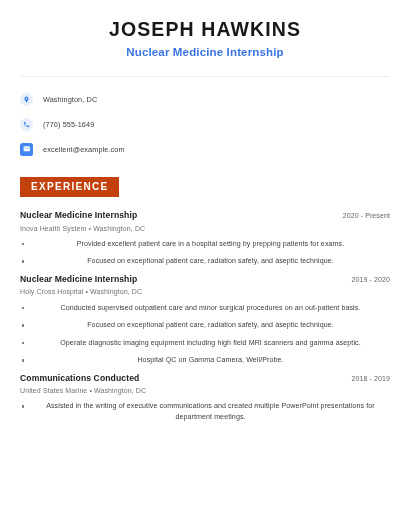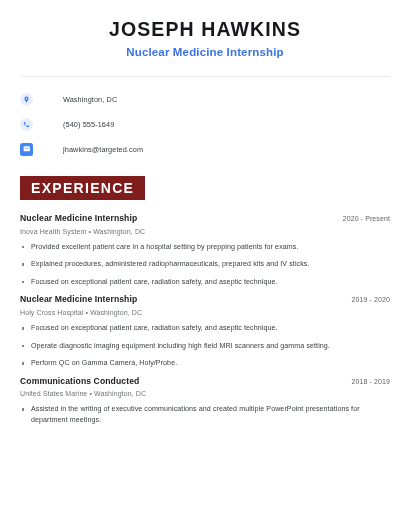--- a/index.html
+++ b/index.html
@@ -53,21 +53,20 @@
 
   
   .contact-block {
     padding: 13px 20px 0 20px;
   }
   .contact-row {
     display: flex;
     align-items: center;
     height: 18px;
     margin-bottom: 7px;
-    gap: 20px;
   }
   .contact-icon {
     width: 13px;
     height: 13px;
     border-radius: 50%;
     background: #e8eefc;
     display: flex;
     align-items: center;
     justify-content: center;
     flex: 0 0 13px;
@@ -81,23 +80,23 @@
   .contact-text {
     font-size: 7.3px;
     color: #3c4043;
     letter-spacing: 0.1px;
     line-height: 1;
   }
 
   
   .section-badge {
     display: inline-block;
-    background: #7f1d1d;
+    background: #c2410c;
     color: #ffffff;
-    font-size: 14px;
+    font-size: 10px;
     font-weight: bold;
     letter-spacing: 1.3px;
     padding: 5px 11px 5px 11px;
     margin: 0;
     line-height: 1;
   }
   .badge-wrap { padding: 0 20px; }
 
   .experience-section { margin-top: 18px; }
 
@@ -127,20 +126,21 @@
     font-size: 7px;
     color: #70757a;
     letter-spacing: 0.1px;
     margin-top: 4px;
     line-height: 1.2;
   }
   .bullets {
     list-style: none;
     margin: 6px 0 0 0;
     padding: 0;
+    text-align: center;
   }
   .bullets li {
     position: relative;
     padding-left: 11px;
     font-size: 7.1px;
     color: #3c4043;
     line-height: 1.55;
     letter-spacing: 0.08px;
     margin-bottom: 6.5px;
   }
@@ -177,62 +177,62 @@
       </span>
       <span class="contact-text">Washington, DC</span>
     </div>
 
     <div class="contact-row">
       <span class="contact-icon">
         <svg width="7" height="7" viewBox="0 0 24 24" fill="#4285f4">
           <path d="M6.6 10.8c1.4 2.8 3.8 5.1 6.6 6.6l2.2-2.2c.3-.3.7-.4 1-.2 1.1.4 2.3.6 3.6.6.6 0 1 .4 1 1V20c0 .6-.4 1-1 1C10.6 21 3 13.4 3 4c0-.6.4-1 1-1h3.5c.6 0 1 .4 1 1 0 1.2.2 2.4.6 3.6.1.4 0 .7-.2 1l-2.3 2.2z"></path>
         </svg>
       </span>
-      <span class="contact-text">(540) 555-1649</span>
+      <span class="contact-text">(770) 555-1649</span>
     </div>
 
     <div class="contact-row">
       <span class="contact-icon square">
         <svg width="7.5" height="7.5" viewBox="0 0 24 24" fill="#ffffff">
           <path d="M20 4H4c-1.1 0-2 .9-2 2v12c0 1.1.9 2 2 2h16c1.1 0 2-.9 2-2V6c0-1.1-.9-2-2-2zm0 4-8 5-8-5V6l8 5 8-5v2z"></path>
         </svg>
       </span>
-      <span class="contact-text">jhawkins@targeted.com</span>
+      <span class="contact-text">excellent@example.com</span>
     </div>
 
   </div>
 
   <div class="experience-section">
     <div class="badge-wrap">
       <span class="section-badge">EXPERIENCE</span>
     </div>
 
     <div class="jobs" id="jobs-container">
         <div class="job">
           <div class="job-head">
             <div class="job-position">Nuclear Medicine Internship</div>
             <div class="job-dates">2020 - Present</div>
           </div>
           <div class="job-meta">Inova Health System • Washington, DC</div>
           <ul class="bullets">
             <li>Provided excellent patient care in a hospital setting by prepping patients for exams.</li>
-            <li>Explained procedures, administered radiopharmaceuticals, prepared kits and IV sticks.</li>
             <li>Focused on exceptional patient care, radiation safety, and aseptic technique.</li>
           </ul>
         </div>
         <div class="job">
           <div class="job-head">
             <div class="job-position">Nuclear Medicine Internship</div>
             <div class="job-dates">2019 - 2020</div>
           </div>
           <div class="job-meta">Holy Cross Hospital • Washington, DC</div>
           <ul class="bullets">
+            <li>Conducted supervised outpatient care and minor surgical procedures on an out-patient basis.</li>
             <li>Focused on exceptional patient care, radiation safety, and aseptic technique.</li>
-            <li>Operate diagnostic imaging equipment including high field MRI scanners and gamma setting.</li>
-            <li>Perform QC on Gamma Camera, Holy/Probe.</li>
+            <li>Operate diagnostic imaging equipment including high field MRI scanners and gamma aseptic.</li>
+            <li>Hospital QC on Gamma Camera, Well/Probe.</li>
           </ul>
         </div>
         <div class="job">
           <div class="job-head">
             <div class="job-position">Communications Conducted</div>
             <div class="job-dates">2018 - 2019</div>
           </div>
           <div class="job-meta">United States Marine • Washington, DC</div>
           <ul class="bullets">
             <li>Assisted in the writing of executive communications and created multiple PowerPoint presentations for department meetings.</li>

